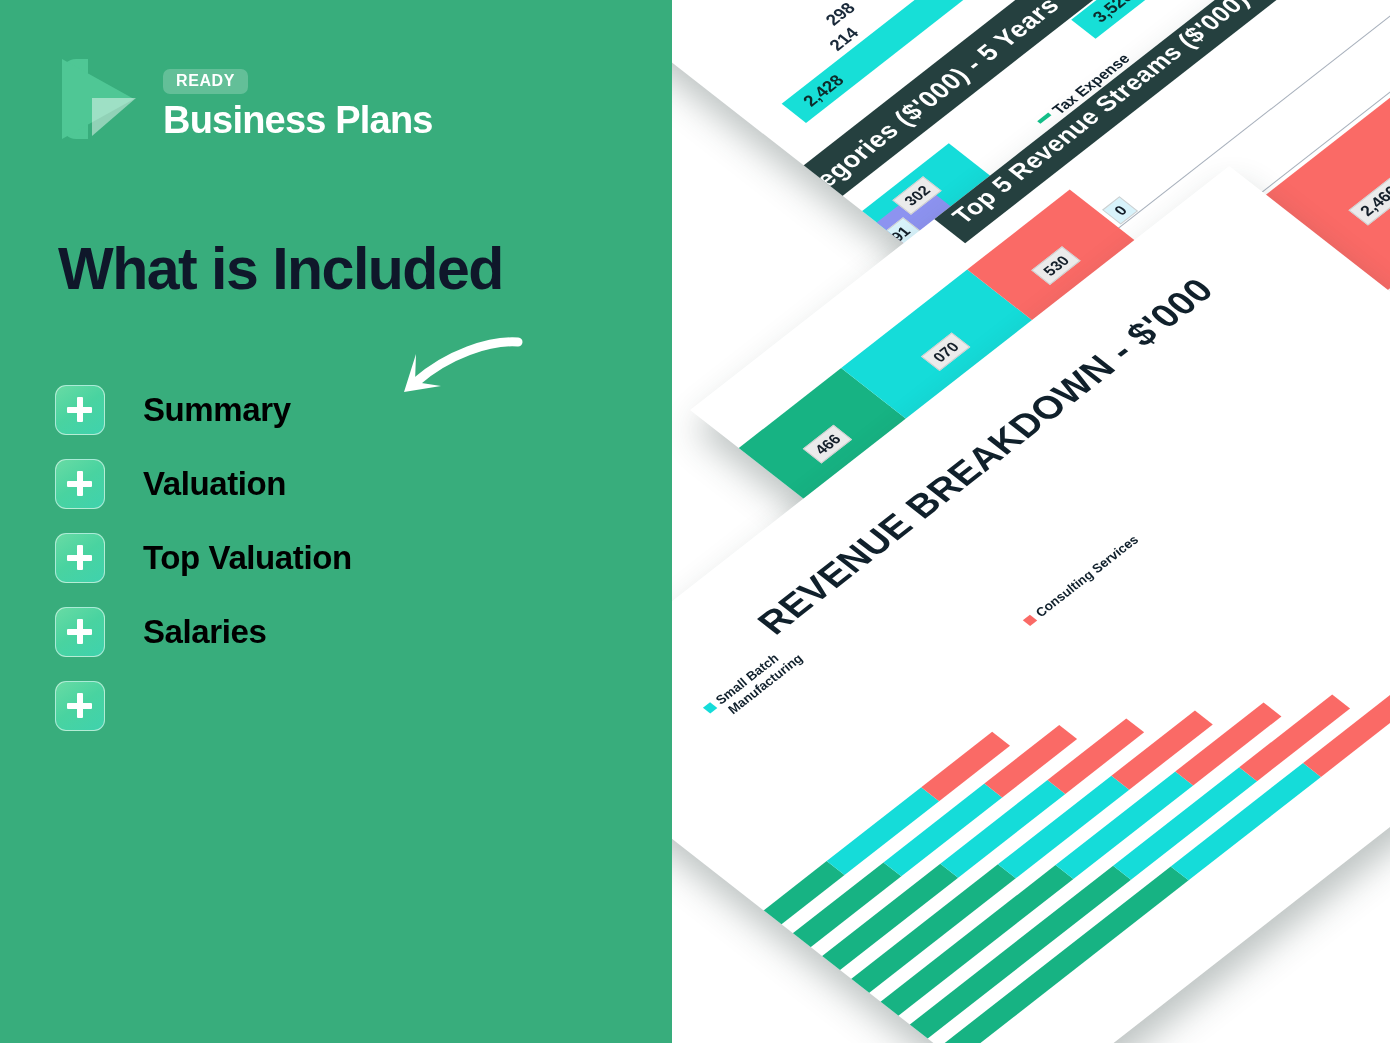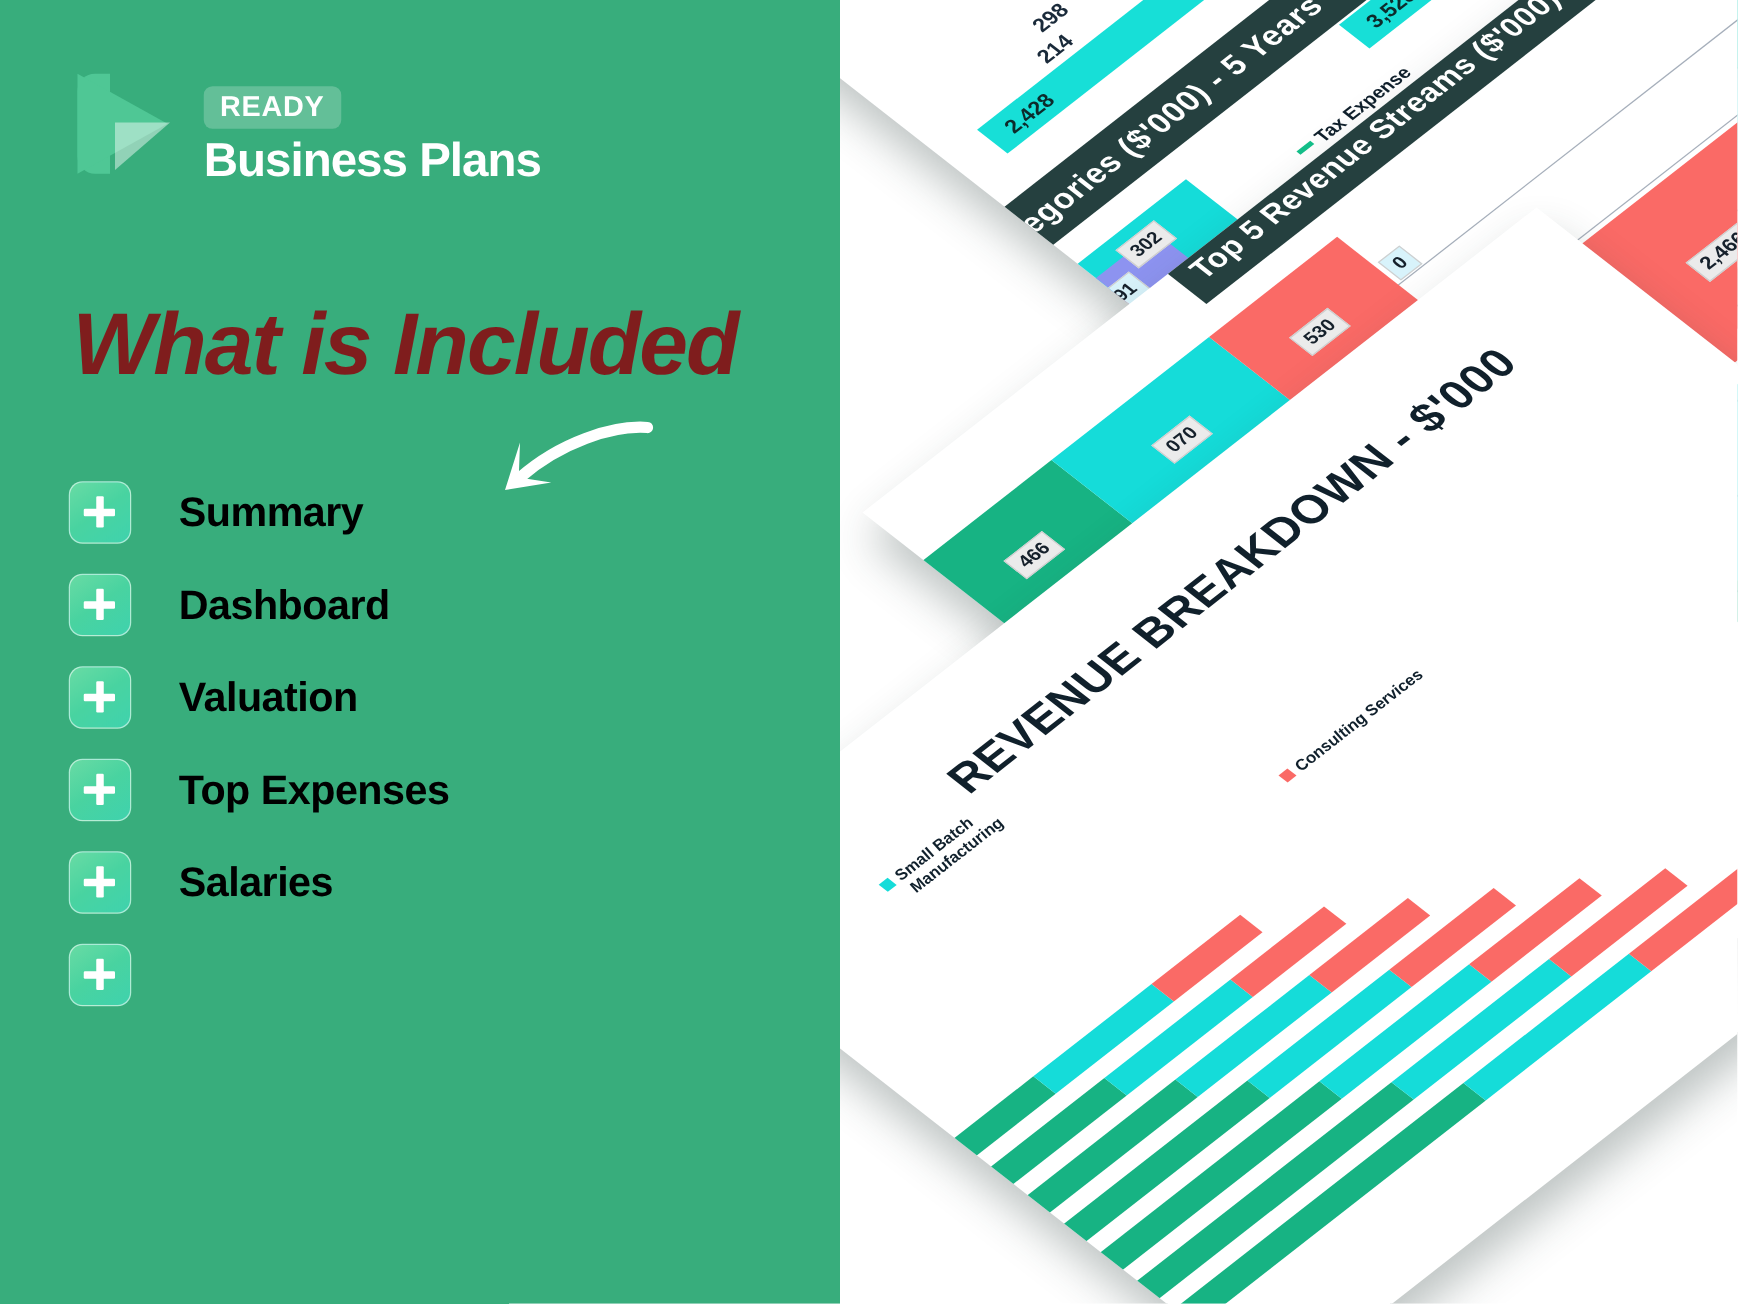--- a/index.html
+++ b/index.html
@@ -93,37 +93,37 @@
     position:absolute; left:30px; top:41px; width:0;height:0;
     border-top:0 solid transparent;
     border-bottom:38px solid transparent;
     border-left:44px solid rgba(255,255,255,.45);
   }
   #logo-text { margin-left:21px; padding-top:12px; }
   #ready-badge {
     display:inline-block;
     background:rgba(255,255,255,.22);
     color:#ffffff;
-    font-size:23px; font-weight:bold;
+    font-size:16px; font-weight:bold;
     letter-spacing:.6px;
     padding:3px 13px 4px;
     border-radius:7px;
   }
   #brand {
     color:#ffffff;
     font-size:38px; font-weight:bold;
     letter-spacing:-.8px;
     margin-top:5px;
   }
 
   
   #headline{
     position:absolute; left:58px; top:240px;
-    color:#7f1d1d; font-size:70px; font-weight:bold;
-    letter-spacing:-1.5px; line-height:1;font-style:italic;
+    color:#0f172a; font-size:59px; font-weight:bold;
+    letter-spacing:-1.5px; line-height:1;
   }
 
   
   #arrow{ position:absolute; left:386px; top:320px; width:150px; height:90px; }
 
   
   #feature-list{ position:absolute; left:55px; top:385px; width:600px; }
   .feat{
     display:flex; align-items:center;
     height:50px; margin-bottom:24px;
@@ -316,34 +316,30 @@
     <path d="M18 72 L 30 34 L 29 62 L 55 66 Z" fill="#ffffff"></path>
   </svg>
 
   <div id="feature-list">
 
     <div class="feat">
       <span class="plus"></span>
       <span class="feat-label">Summary</span>
     </div>
 
-    <div class="feat">
-      <span class="plus"></span>
-      <span class="feat-label">Dashboard</span>
-    </div>
 
     <div class="feat">
       <span class="plus"></span>
       <span class="feat-label">Valuation</span>
     </div>
 
 
     <div class="feat">
       <span class="plus"></span>
-      <span class="feat-label">Top Expenses</span>
+      <span class="feat-label">Top Valuation</span>
     </div>
 
 
     <div class="feat">
       <span class="plus"></span>
       <span class="feat-label">Salaries</span>
     </div>
 
     <div class="feat">
       <span class="plus"></span>

